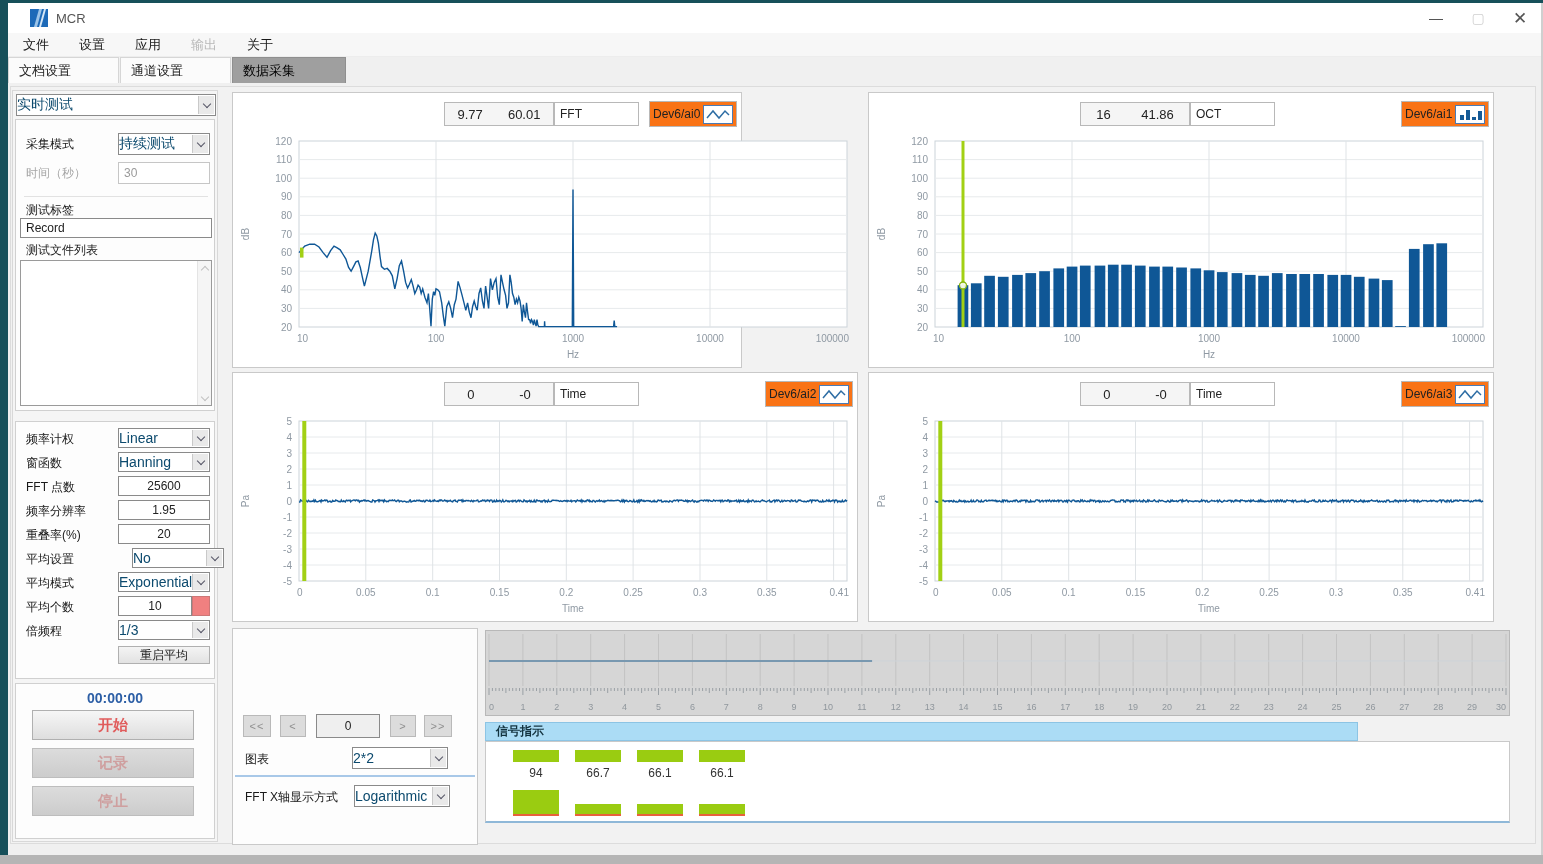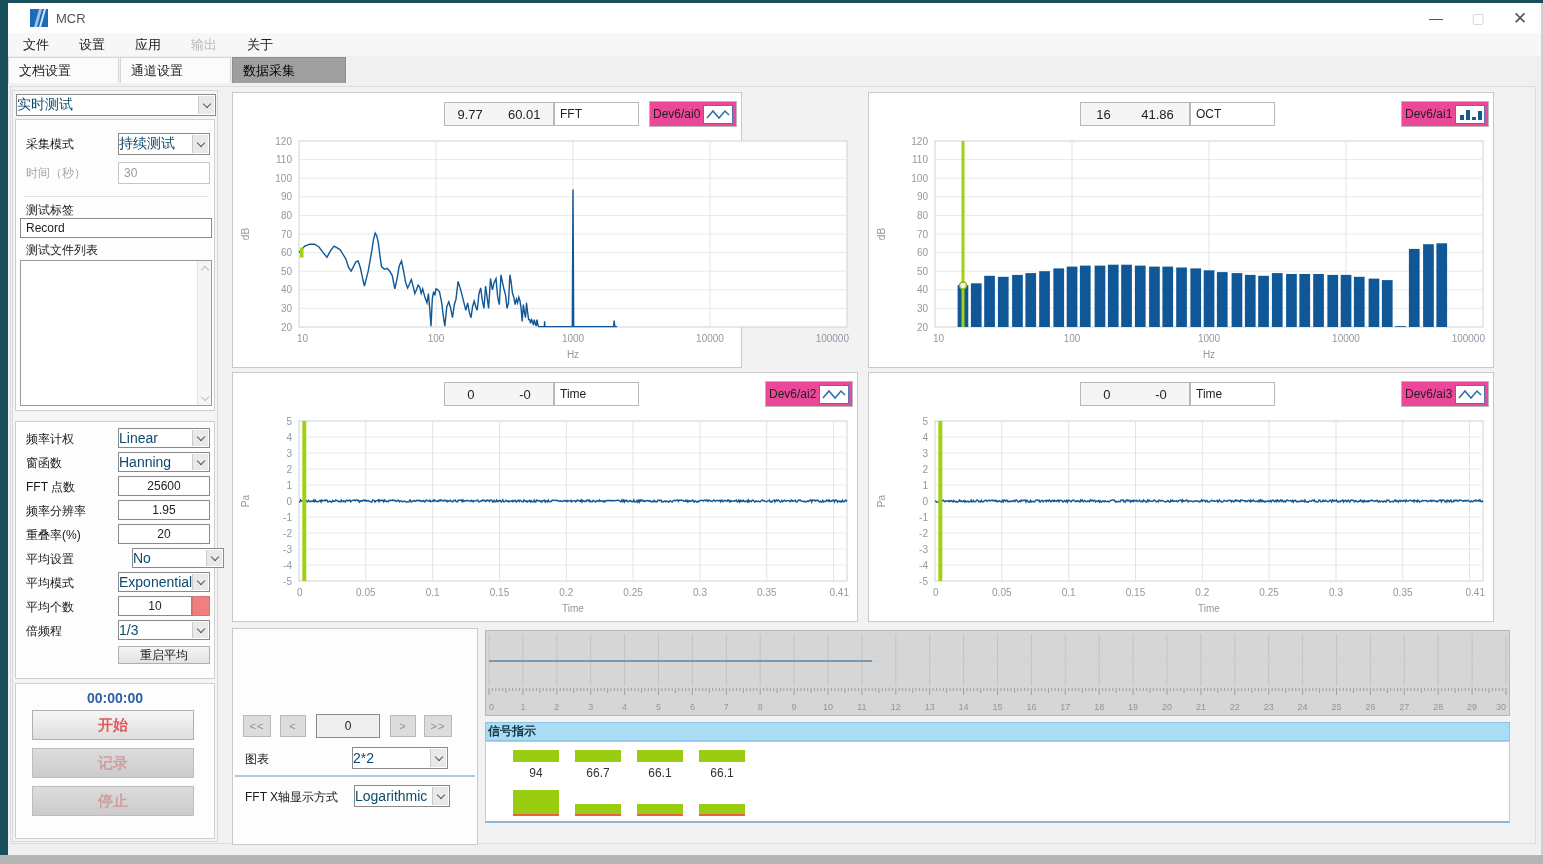--- a/index.html
+++ b/index.html
@@ -48,32 +48,32 @@
   .btn{position:absolute;background:linear-gradient(#f6f6f6,#dedede);border:1px solid #b0b0b0;display:flex;align-items:center;justify-content:center;font-size:14px;}
   .btn.small{font-size:12px;background:linear-gradient(#f4f4f4,#e2e2e2);}
   .btn.start{color:#e05c5c;font-weight:bold;font-size:15px;text-align:center;}
   .btn.disb{background:linear-gradient(#dcdcdc,#cccccc);border-color:#bdbdbd;color:#cf9f9f;font-weight:bold;font-size:15px;}
   .timer{position:absolute;width:100%;text-align:center;font-size:14px;font-weight:bold;color:#2d5fa6;}
   
   .chart-panel{position:absolute;background:#fff;border:1px solid #c9c9c9;}
   .chart-header{position:absolute;left:0;top:0;right:0;height:42px;background:#fff;}
   .val-box{position:absolute;left:211px;top:9px;width:110px;height:24px;background:#f5f5f5;border:1px solid #b8b8b8;display:flex;align-items:center;justify-content:space-around;font-size:13px;color:#222;}
   .type-box{position:absolute;left:321px;top:9px;width:85px;height:24px;background:#fff;border:1px solid #b8b8b8;display:flex;align-items:center;padding-left:5px;font-size:12px;color:#222;}
-  .chan-box{position:absolute;right:4px;top:8px;width:88px;height:26px;background:#ec4899;border:1px solid #b8b8b8;display:flex;align-items:center;padding:0 3px;font-size:12px;color:#222;}
+  .chan-box{position:absolute;right:4px;top:8px;width:88px;height:26px;background:#f97316;border:1px solid #b8b8b8;display:flex;align-items:center;padding:0 3px;font-size:12px;color:#222;}
   .chan-icon{margin-left:3px;width:30px;height:19px;border:1px solid #4a7ab5;background:#fff;display:flex;align-items:center;justify-content:center;}
   .plot{position:absolute;left:0;top:42px;right:0;bottom:0;}
   
   .blpanel{position:absolute;left:232px;top:628px;width:246px;height:217px;background:#fdfdfd;border:1px solid #c9c9c9;}
   .navbtn{position:absolute;background:#dcdcdc;border:1px solid #b9b9b9;color:#8f8f8f;font-size:11px;display:flex;align-items:center;justify-content:center;letter-spacing:1px;}
   .navval{position:absolute;background:#efefef;border:1px solid #8a8a8a;display:flex;align-items:center;justify-content:center;font-size:12px;color:#222;}
   .bluesep{position:absolute;height:2px;background:#a8c8e8;}
   
   .timeline{position:absolute;left:485px;top:630px;width:1025px;height:86px;background:#d6d6d6;border:1px solid #b8b8b8;}
   
-  .sig-header{position:absolute;left:485px;top:722px;width:1025px;height:19px;background:#abdcf5;border:1px solid #8cc4e4;display:flex;align-items:center;padding-left:2px;font-size:12px;font-weight:bold;color:#12323e;}
+  .sig-header{position:absolute;left:485px;top:722px;width:873px;height:19px;background:#abdcf5;border:1px solid #8cc4e4;display:flex;align-items:center;padding-left:10px;font-size:12px;font-weight:bold;color:#12323e;}
   .sig-body{position:absolute;left:485px;top:741px;width:1025px;height:82px;background:#fff;border:1px solid #c9c9c9;border-bottom:2px solid #8fb8d8;}
   .sig-ch{position:absolute;top:8px;width:46px;height:66px;}
   .sig-lamp{position:absolute;left:0;top:0;width:46px;height:12px;}
   .sig-val{position:absolute;left:0;top:16px;width:46px;text-align:center;font-size:12px;color:#333;}
   .sig-meter-slot{position:absolute;left:0;bottom:0;width:46px;height:28px;}
   .meter-block{position:absolute;left:0;bottom:0;width:46px;}
   .meter-redline{position:absolute;left:0;bottom:0;width:100%;height:2px;}
 </style>
 </head>
 <body>

